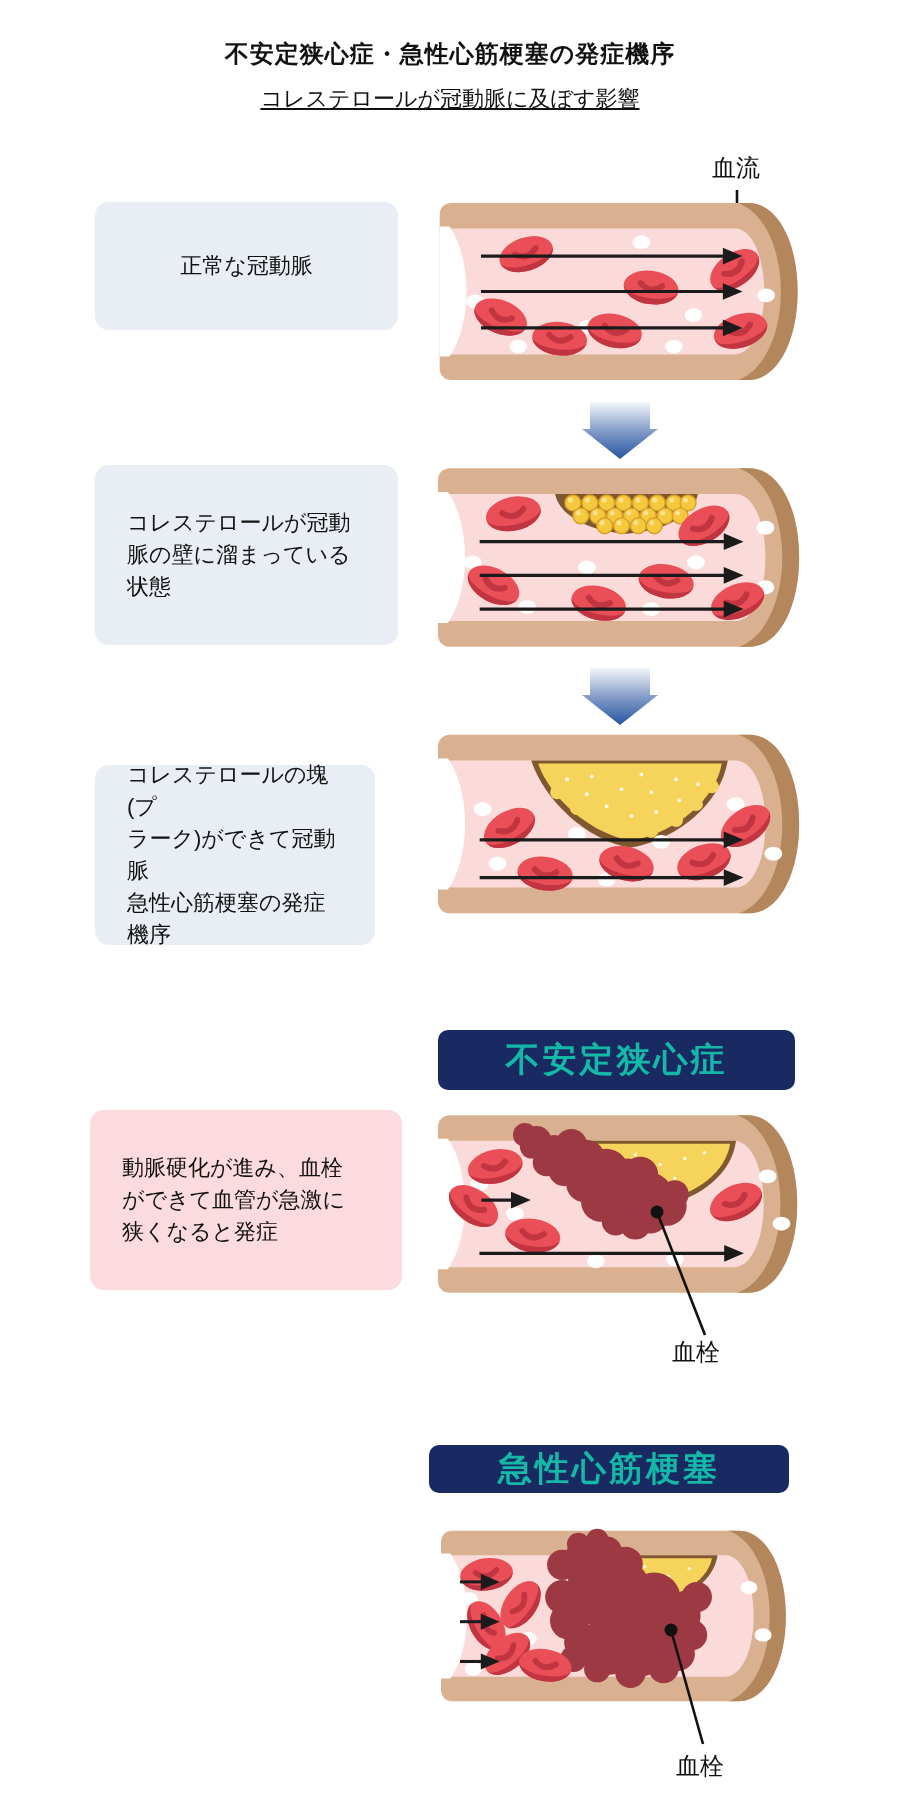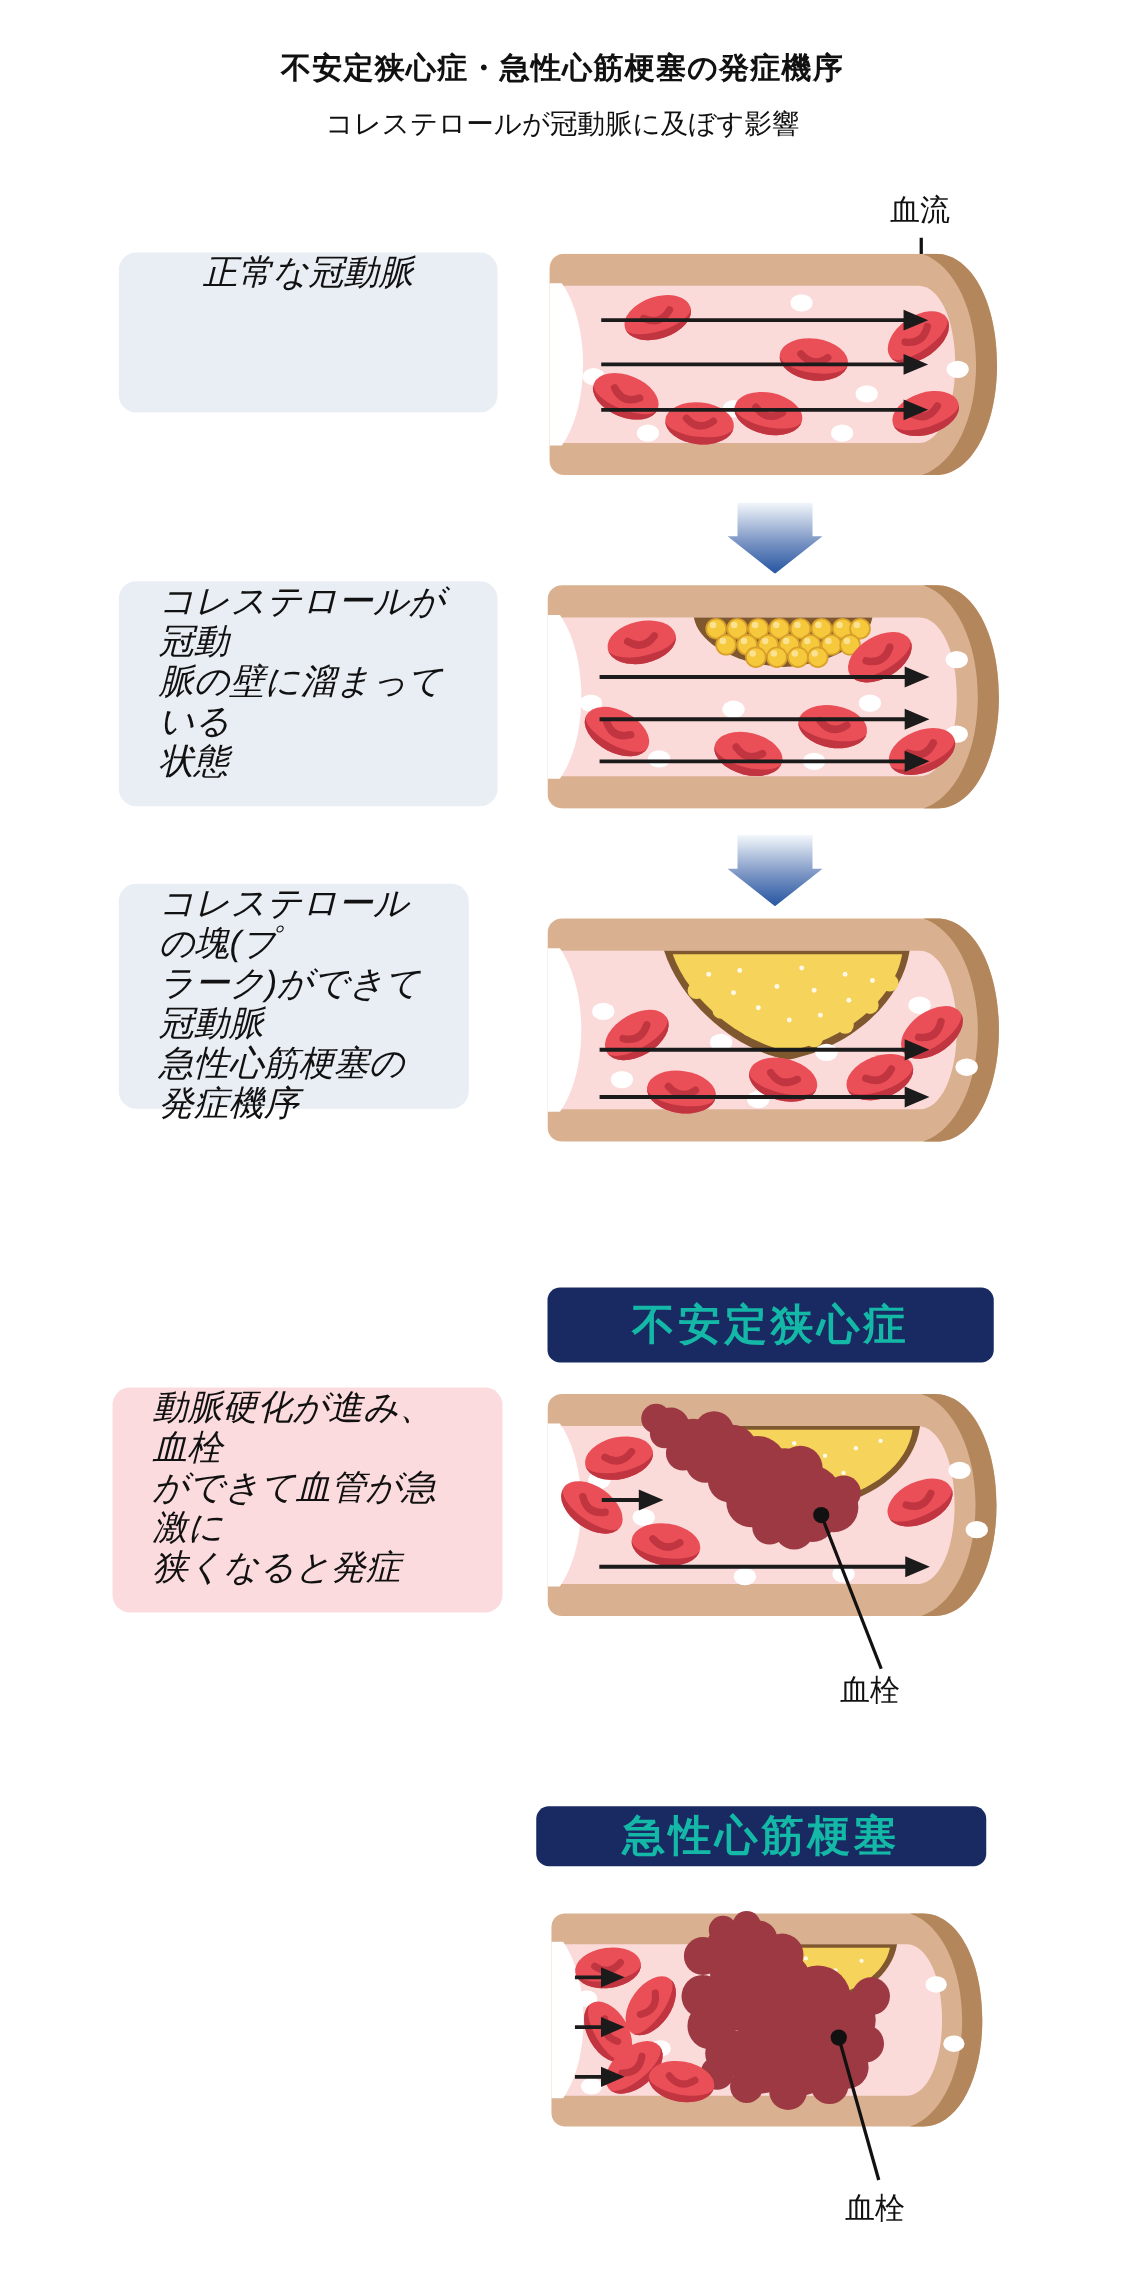--- a/index.html
+++ b/index.html
@@ -8,23 +8,23 @@
     --pocket-brown:#80582f; --plaque-yellow:#f6d35a;
     --chol-yellow:#f6c83b; --chol-stroke:#d8a02a;
     --rbc-red:#ea4f57; --rbc-dark:#c13540; --thrombus:#9c3942;
     --arrow-blue:#2e5ca5; --flow-black:#1b1b1b;
   }
   html,body{margin:0;padding:0;background:#fff;}
   .page{position:relative;width:900px;height:1820px;background:#fff;overflow:hidden;
         font-family:"Liberation Sans","DejaVu Sans",sans-serif;color:#111;}
   .title{position:absolute;left:0;top:38px;width:900px;text-align:center;
          font-size:24px;font-weight:bold;letter-spacing:1px;}
-  .subtitle{position:absolute;left:0;top:84px;width:900px;text-align:center;font-size:22px;}
-  .box{position:absolute;border-radius:14px;font-size:28px;line-height:32px;
-       display:flex;flex-direction:column;justify-content:flex-start;font-style:italic;}
+  .subtitle{position:absolute;left:0;top:84px;width:900px;text-align:center;font-size:22px;text-decoration:underline;}
+  .box{position:absolute;border-radius:14px;font-size:22px;line-height:32px;
+       display:flex;flex-direction:column;justify-content:center;}
   .box.blue{background:var(--box-blue);}
   .box.pink{background:var(--box-pink);}
   .box.center{align-items:center;text-align:center;}
   .box.left{padding:0 32px;box-sizing:border-box;}
   .sec-header{position:absolute;background:var(--navy);color:#14b8a6;border-radius:10px;
        display:flex;align-items:center;justify-content:center;
        font-size:34px;font-weight:bold;letter-spacing:3px;}
   .small-label{position:absolute;font-size:24px;text-align:center;}
   .abs{position:absolute;}
   
@@ -185,21 +185,21 @@
         <use href="#ah" transform="translate(308,108)"></use>
       <line x1="42" y1="142" x2="290" y2="142" class="flow"></line>
         <use href="#ah" transform="translate(308,142)"></use>
     </g>
   </svg>
 
   <svg class="abs" style="left:582px;top:668px;" width="76" height="57">
       <use href="#downArrow"></use>
     </svg>
 
-  <div class="box blue left" style="left:95px;top:707px;width:280px;height:180px;">
+  <div class="box blue left" style="left:95px;top:765px;width:280px;height:180px;">
     <div>コレステロールの塊(プ</div>
     <div>ラーク)ができて冠動脈</div>
     <div>急性心筋梗塞の発症機序</div>
   </div>
   <svg class="abs" style="left:438px;top:733px;" width="377" height="182" viewBox="0 0 380 180">
     <use href="#tube"></use>
     <g>
       <path class="t-pocket" d="M94,26 L292,26 C286,66 246,104 194,114 C148,106 106,64 94,26 Z"></path>
       <path class="plq" d="M101,29 L286,29 C280,64 242,98 194,107 C152,99 112,62 101,29 Z"></path>
       <circle class="plq" cx="120" cy="58" r="7"></circle>

